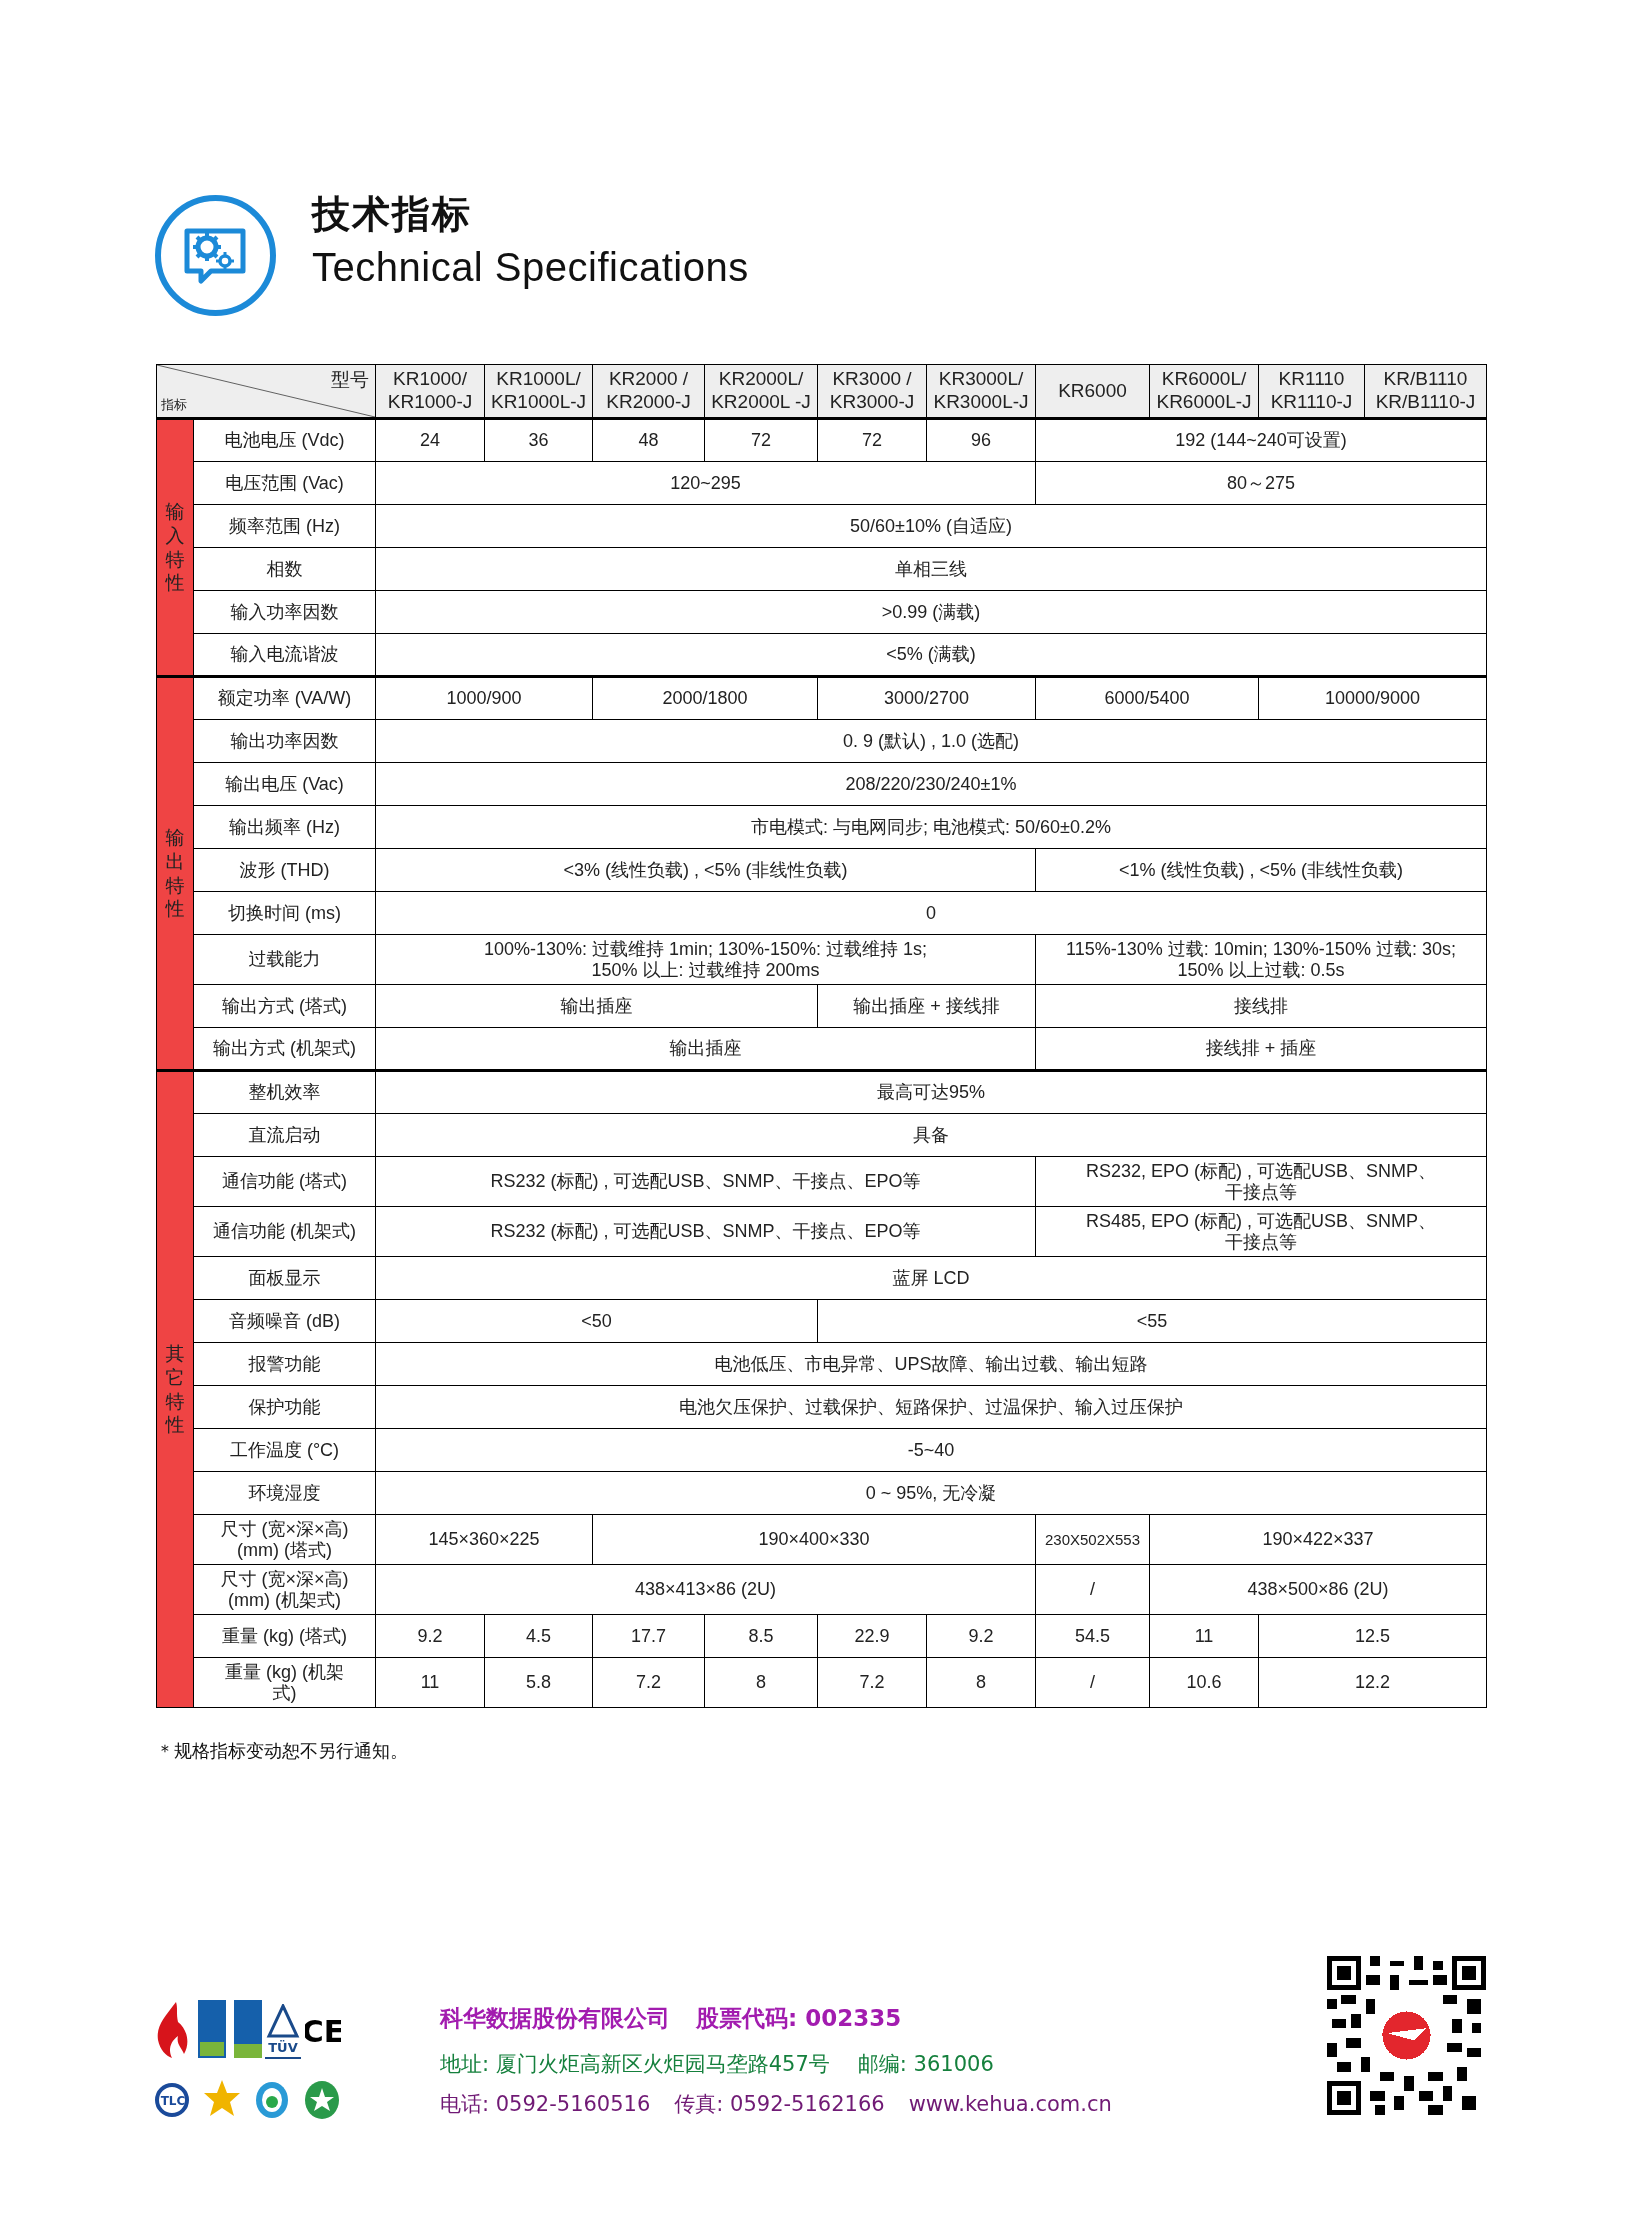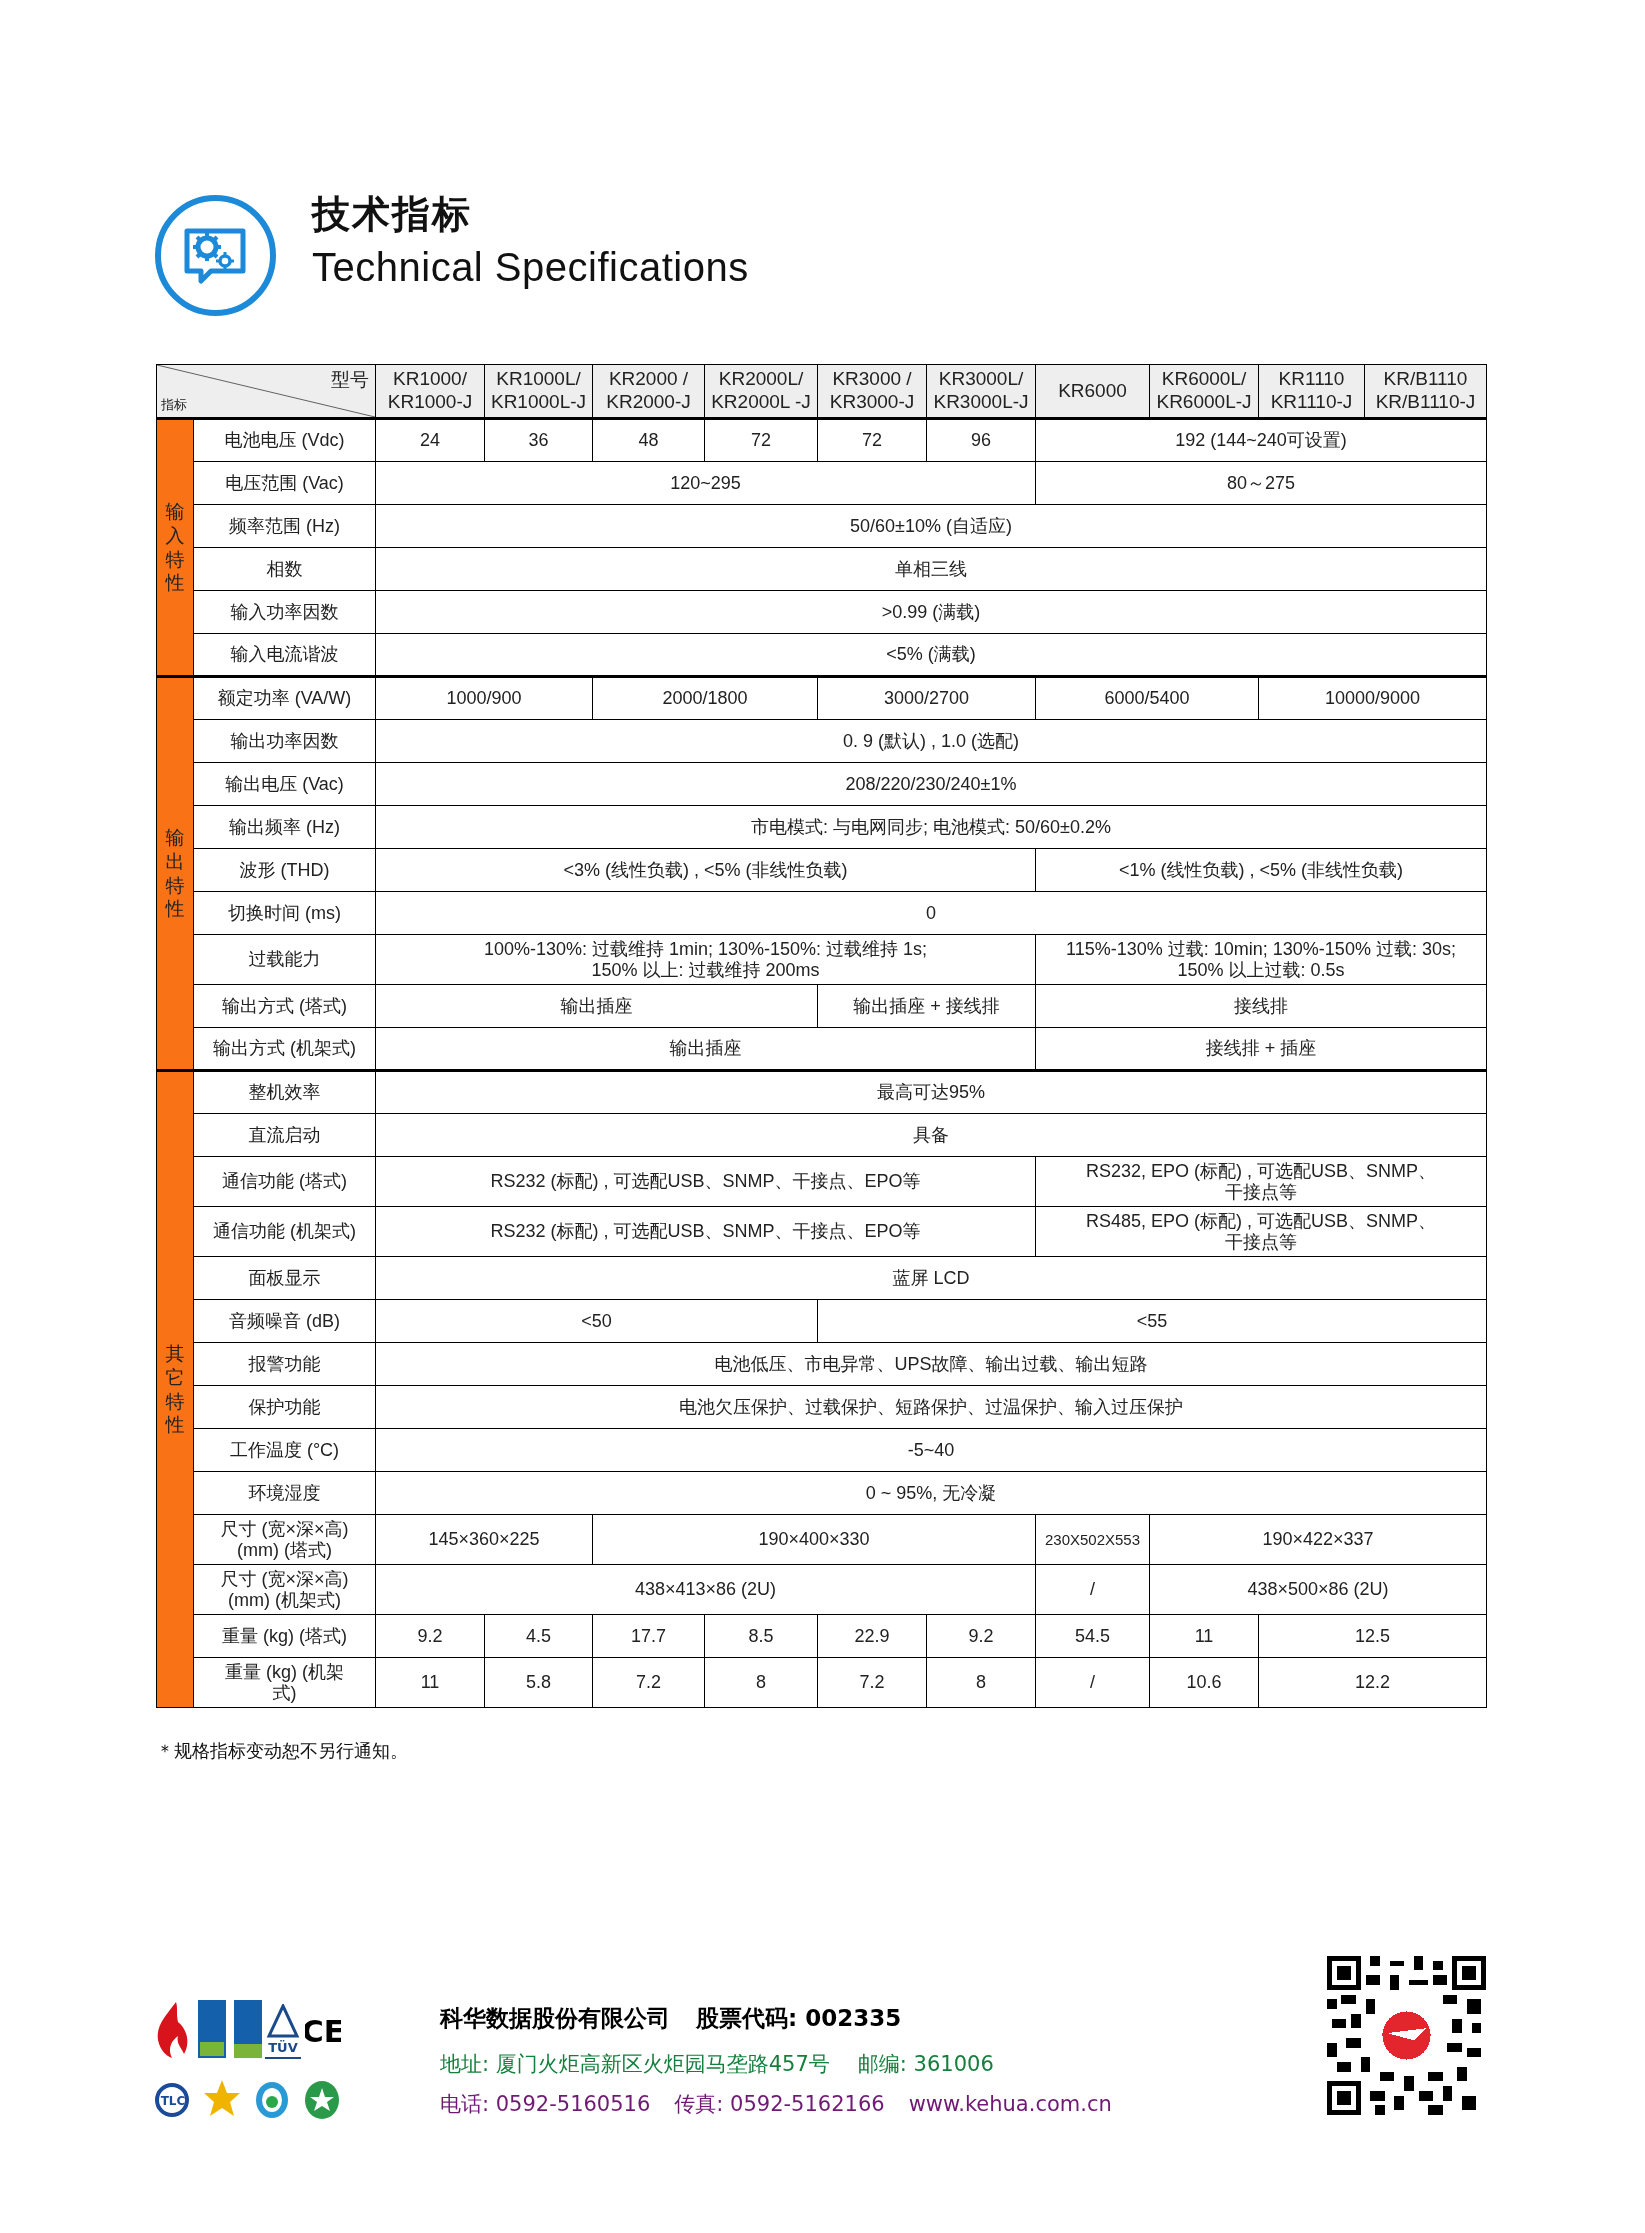--- a/index.html
+++ b/index.html
@@ -9,35 +9,35 @@
   .header-icon { position: absolute; left: 155px; top: 195px; width: 121px; height: 121px; border: 6px solid #1c8ad8; border-radius: 50%; }
   .header-icon svg { position: absolute; left: 22px; top: 26px; }
   .title-cn { position: absolute; left: 312px; top: 189px; font-size: 38px; font-weight: bold; letter-spacing: 2px; color: #111; }
   .title-en { position: absolute; left: 312px; top: 245px; font-size: 40px; font-weight: normal; color: #111; font-family: "Liberation Sans", sans-serif; letter-spacing: 0.5px; }
 
   table.spec { position: absolute; left: 156px; top: 364px; width: 1146px; border-collapse: collapse; table-layout: fixed; font-size: 18px; color: #222; }
   table.spec td { border: 1.5px solid #000; text-align: center; vertical-align: middle; padding: 0 2px; line-height: 1.15; font-family: "Liberation Sans", "DejaVu Sans", sans-serif; }
   table.spec tr.hdr td { background: #eeeeee; height: 54px; font-size: 19px; line-height: 1.2; }
   table.spec tr.r td { height: 43px; }
   table.spec tr.r2 td { height: 50px; }
-  table.spec td.cat { background: #f97316; font-size: 19px; line-height: 1.25; width: 37px; padding: 0; }
+  table.spec td.cat { background: #ef4444; font-size: 19px; line-height: 1.25; width: 37px; padding: 0; }
   table.spec td.cat span { display: inline-block; width: 20px; word-break: break-all; }
   table.spec td.lbl { font-size: 18px; }
   table.spec td.diag { position: relative; padding: 0; }
   .diag-line { position: absolute; inset: 0; }
   .diag-top { position: absolute; right: 6px; top: 4px; font-size: 19px; }
   .diag-bot { position: absolute; left: 4px; bottom: 4px; font-size: 13px; }
   td.small { font-size: 15px !important; }
   td.thick-top { border-top-width: 3px !important; }
 
   .footnote { position: absolute; left: 156px; top: 1739px; font-size: 18px; color: #111; }
 
   .certs { position: absolute; left: 154px; top: 2000px; width: 279px; height: 119px; }
   .cert { position: absolute; }
-  .company { position: absolute; left: 440px; top: 2003px; font-size: 23px; font-weight: bold; color: #000000; }
+  .company { position: absolute; left: 440px; top: 2003px; font-size: 23px; font-weight: bold; color: #a21caf; }
   .company .stock { margin-left: 26px; }
   .addr { position: absolute; left: 440px; top: 2050px; font-size: 21px; color: #15803d; }
   .addr .zip { margin-left: 28px; }
   .contact { position: absolute; left: 440px; top: 2090px; font-size: 21px; color: #701a75; }
   .contact span + span { margin-left: 24px; }
   .qr { position: absolute; left: 1327px; top: 1956px; width: 159px; height: 159px; }
 </style>
 </head>
 <body>
 

